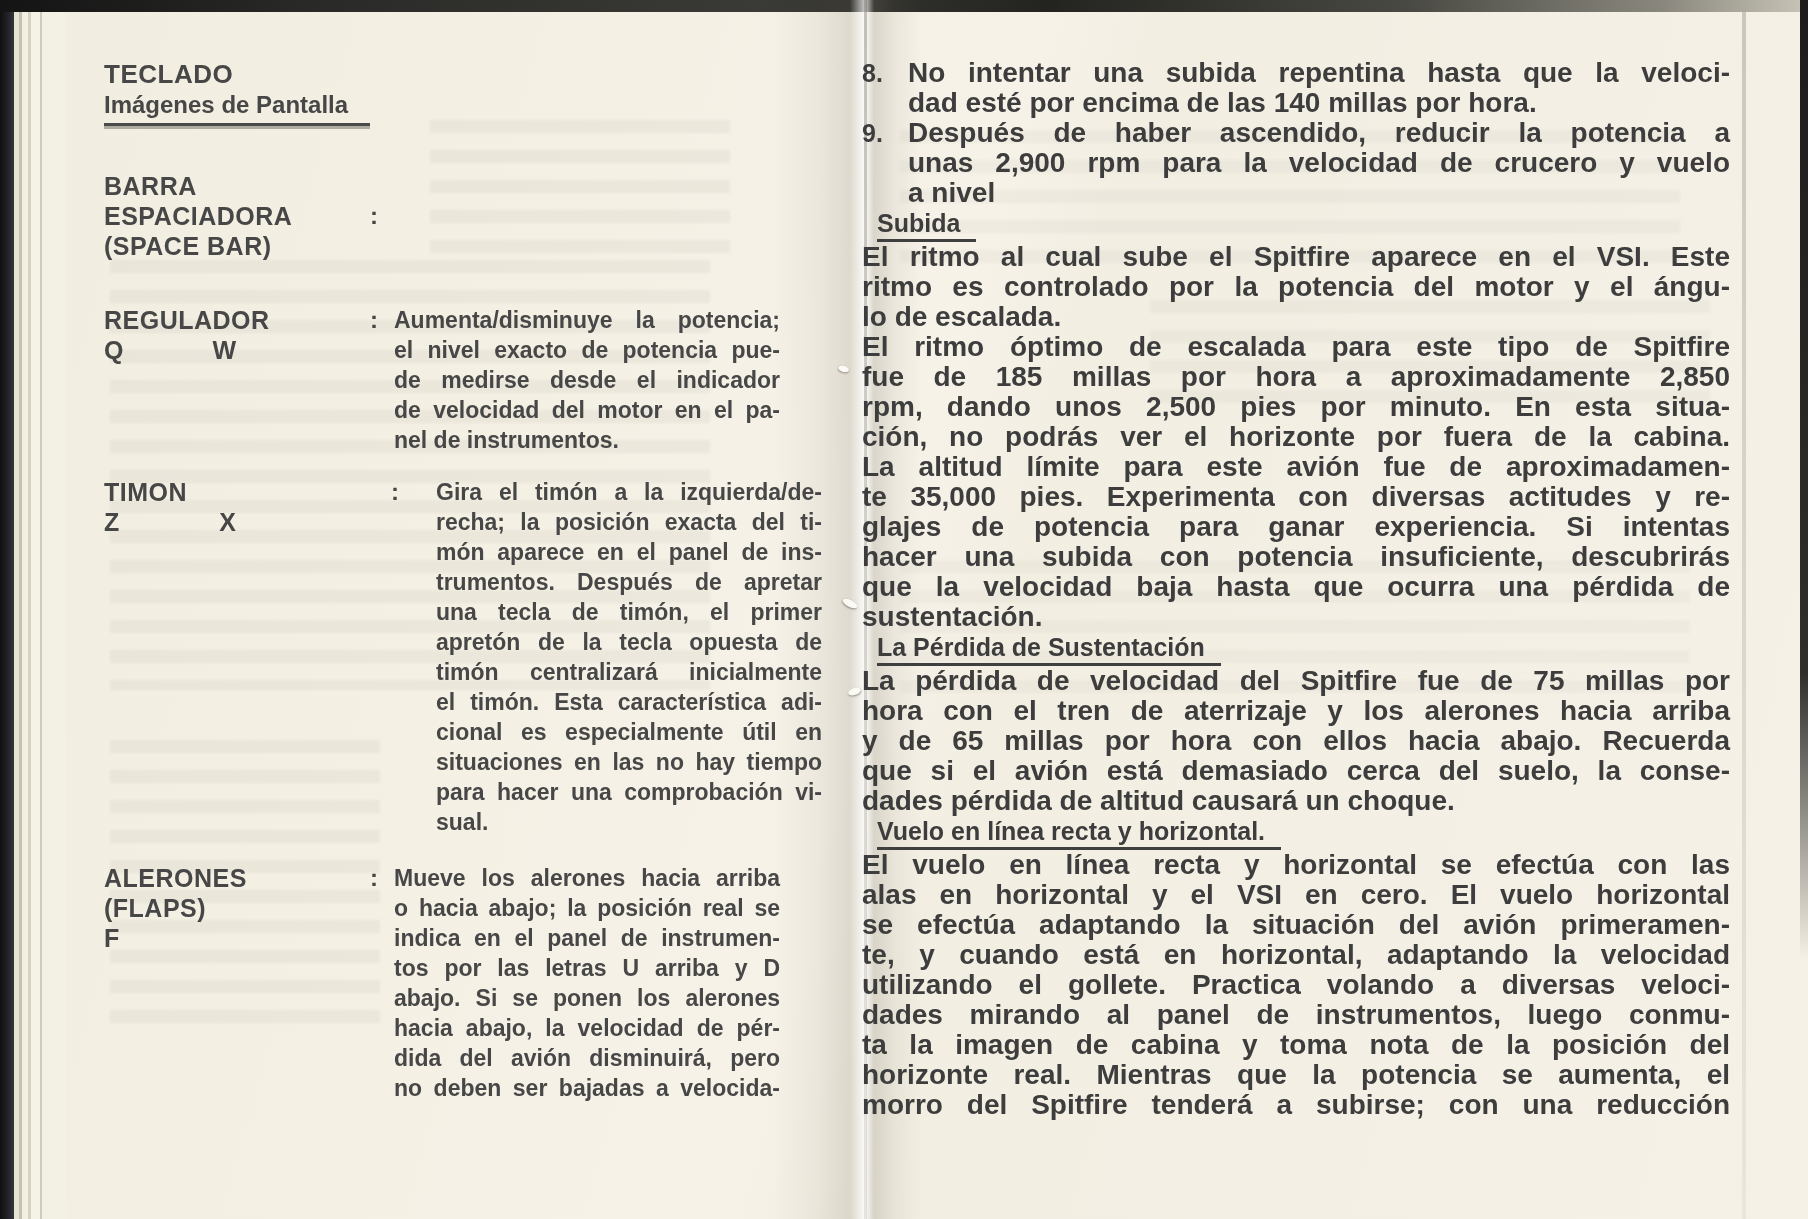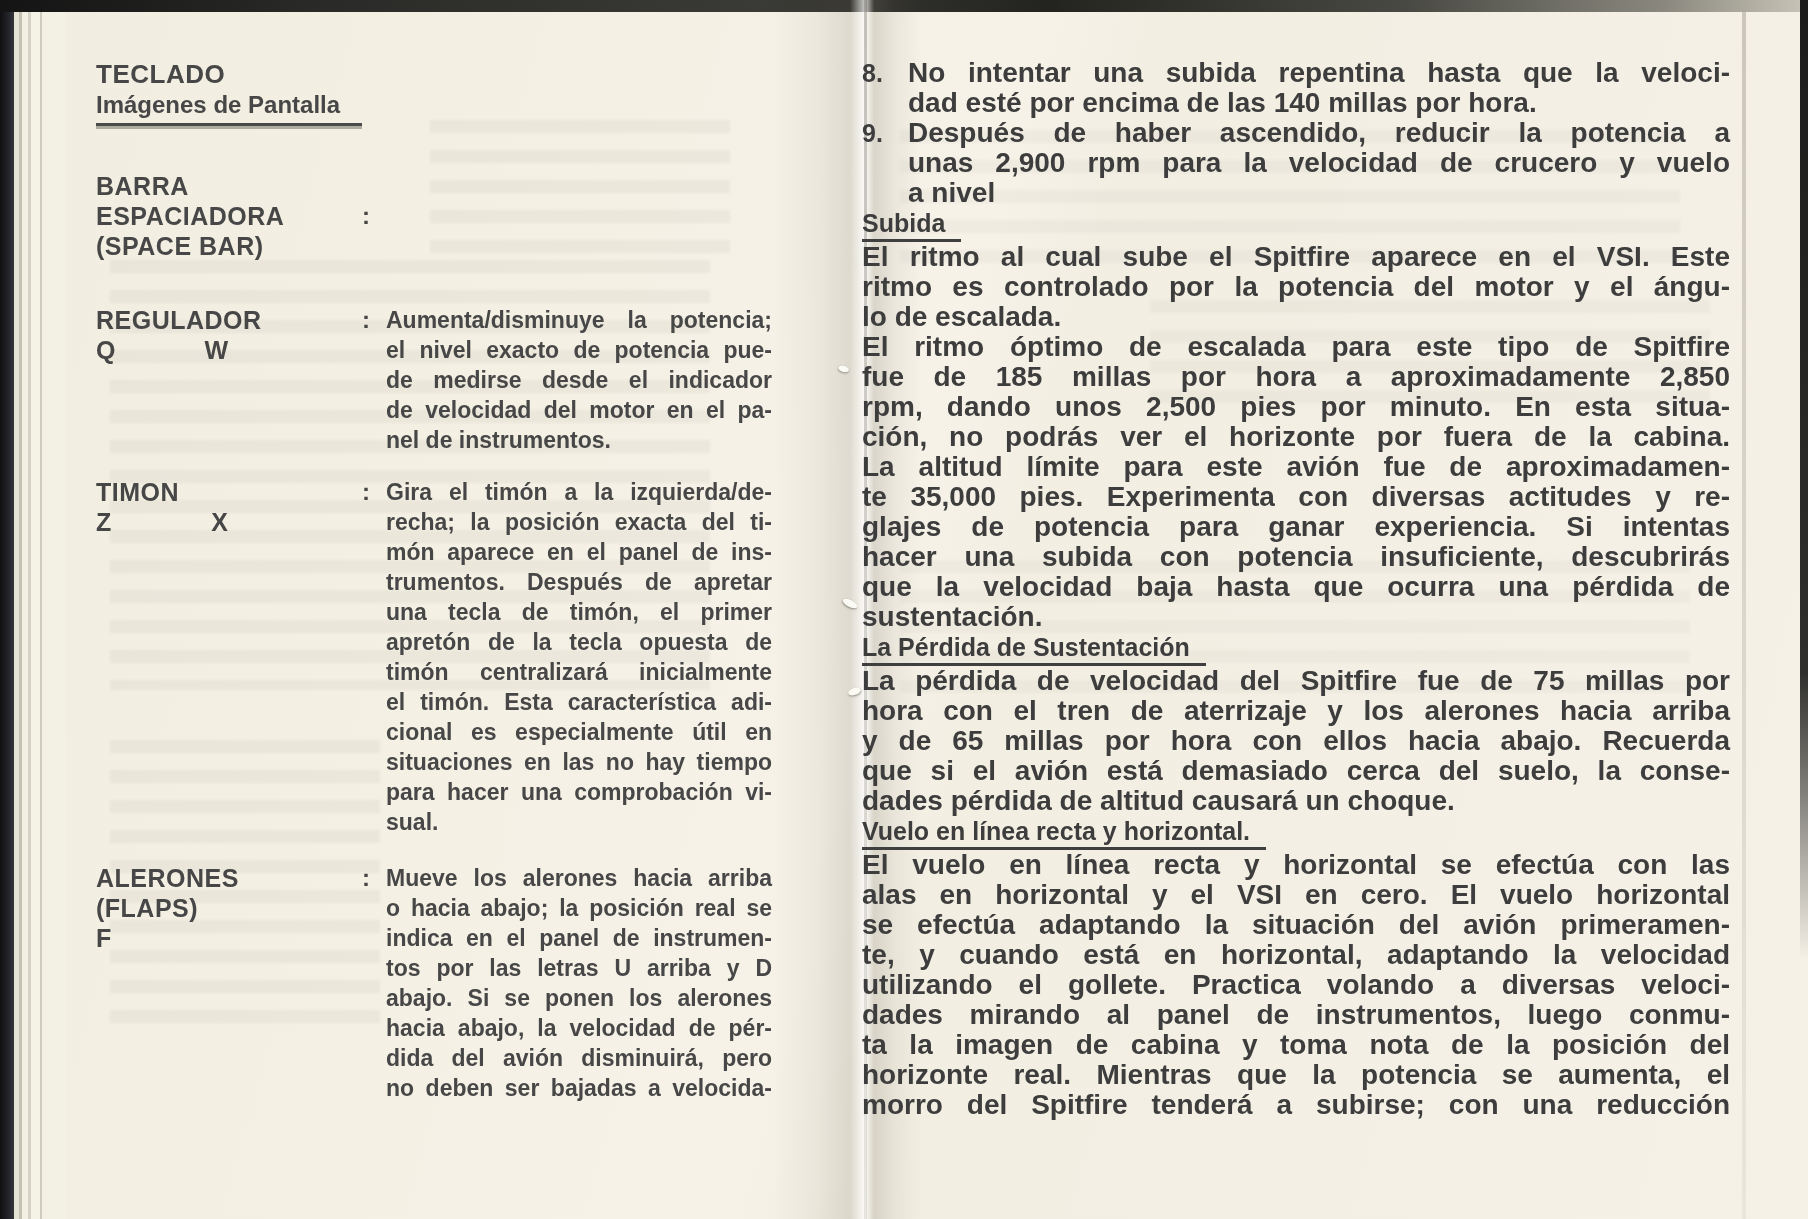--- a/index.html
+++ b/index.html
@@ -39,44 +39,44 @@
   .bleed { position:absolute; filter:blur(1.6px); opacity:.55;
     background:repeating-linear-gradient(to bottom, rgba(125,120,108,.14) 0 13px, rgba(125,120,108,0) 13px 30px); }
   .bleed.b1 { left:110px; top:260px; width:600px; height:430px; }
   .bleed.b2 { left:110px; top:740px; width:270px; height:300px; }
   .bleed.b3 { left:430px; top:120px; width:300px; height:150px; }
   .bleed.b4 { left:900px; top:130px; width:780px; height:150px; opacity:.4; }
   .bleed.b5 { left:1150px; top:300px; width:560px; height:120px; opacity:.42; }
   .bleed.b6 { left:900px; top:560px; width:790px; height:140px; opacity:.38; }
 
   
-  .lp { position:absolute; left:96px; top:58px; width:676px; color:#474747; }
+  .lp { position:absolute; left:104px; top:58px; width:676px; color:#474747; }
   .lp-title { font-size:26px; line-height:32px; letter-spacing:.5px; }
   .lp-sub { display:inline-block; font-size:24px; line-height:30px; padding:0 22px 3px 0;
     border-bottom:3px solid #4a4a4a; box-shadow:0 3px 0 rgba(90,88,82,.45); }
   .entries { margin-top:45px; }
   .entry { display:grid; grid-template-columns:266px 24px 386px; }
   .entry + .entry { margin-top:44px; }
-  .entry:nth-child(3) { margin-top:22px; }
+  .entry:nth-child(3) { margin-top:22px;gap:21px; }
   .entry:nth-child(4) { margin-top:26px; }
   .term-line { font-size:25px; line-height:30px; letter-spacing:.5px; }
   .keys { display:flex; justify-content:space-between; width:132px; font-size:25px; line-height:30px; }
   .sep { font-size:24px; line-height:30px; }
   .def { font-size:23px; line-height:30px; }
   .entry:first-child .sep, .entry:first-child .def { margin-top:30px; }
   .jline { text-align:justify; text-align-last:justify; white-space:normal; }
   .jline.last { text-align-last:left; }
   .entry:last-child .def .jline.last { text-align-last:justify; }
 
   
   .rp { position:absolute; left:862px; top:58px; width:868px; color:#3d3d3d; }
   .rp .jline { font-size:28px; line-height:30px; }
   .numbered { display:grid; grid-template-columns:46px 1fr; }
   .num { font-size:25px; line-height:30px; }
-  .rp-heading { font-size:25px; line-height:30px; }
+  .rp-heading { font-size:25px; line-height:30px;margin-left:15px; }
   .rp-heading span { display:inline-block; border-bottom:3px solid #3f3f3f; padding:0 16px 1px 0; }
   .rp .block:last-child .jline.last { text-align-last:justify; }
 </style>
 </head>
 <body>
 
 <div id="scan">
 
   <div class="page-stack"></div>
   <div class="left-binding"></div>

